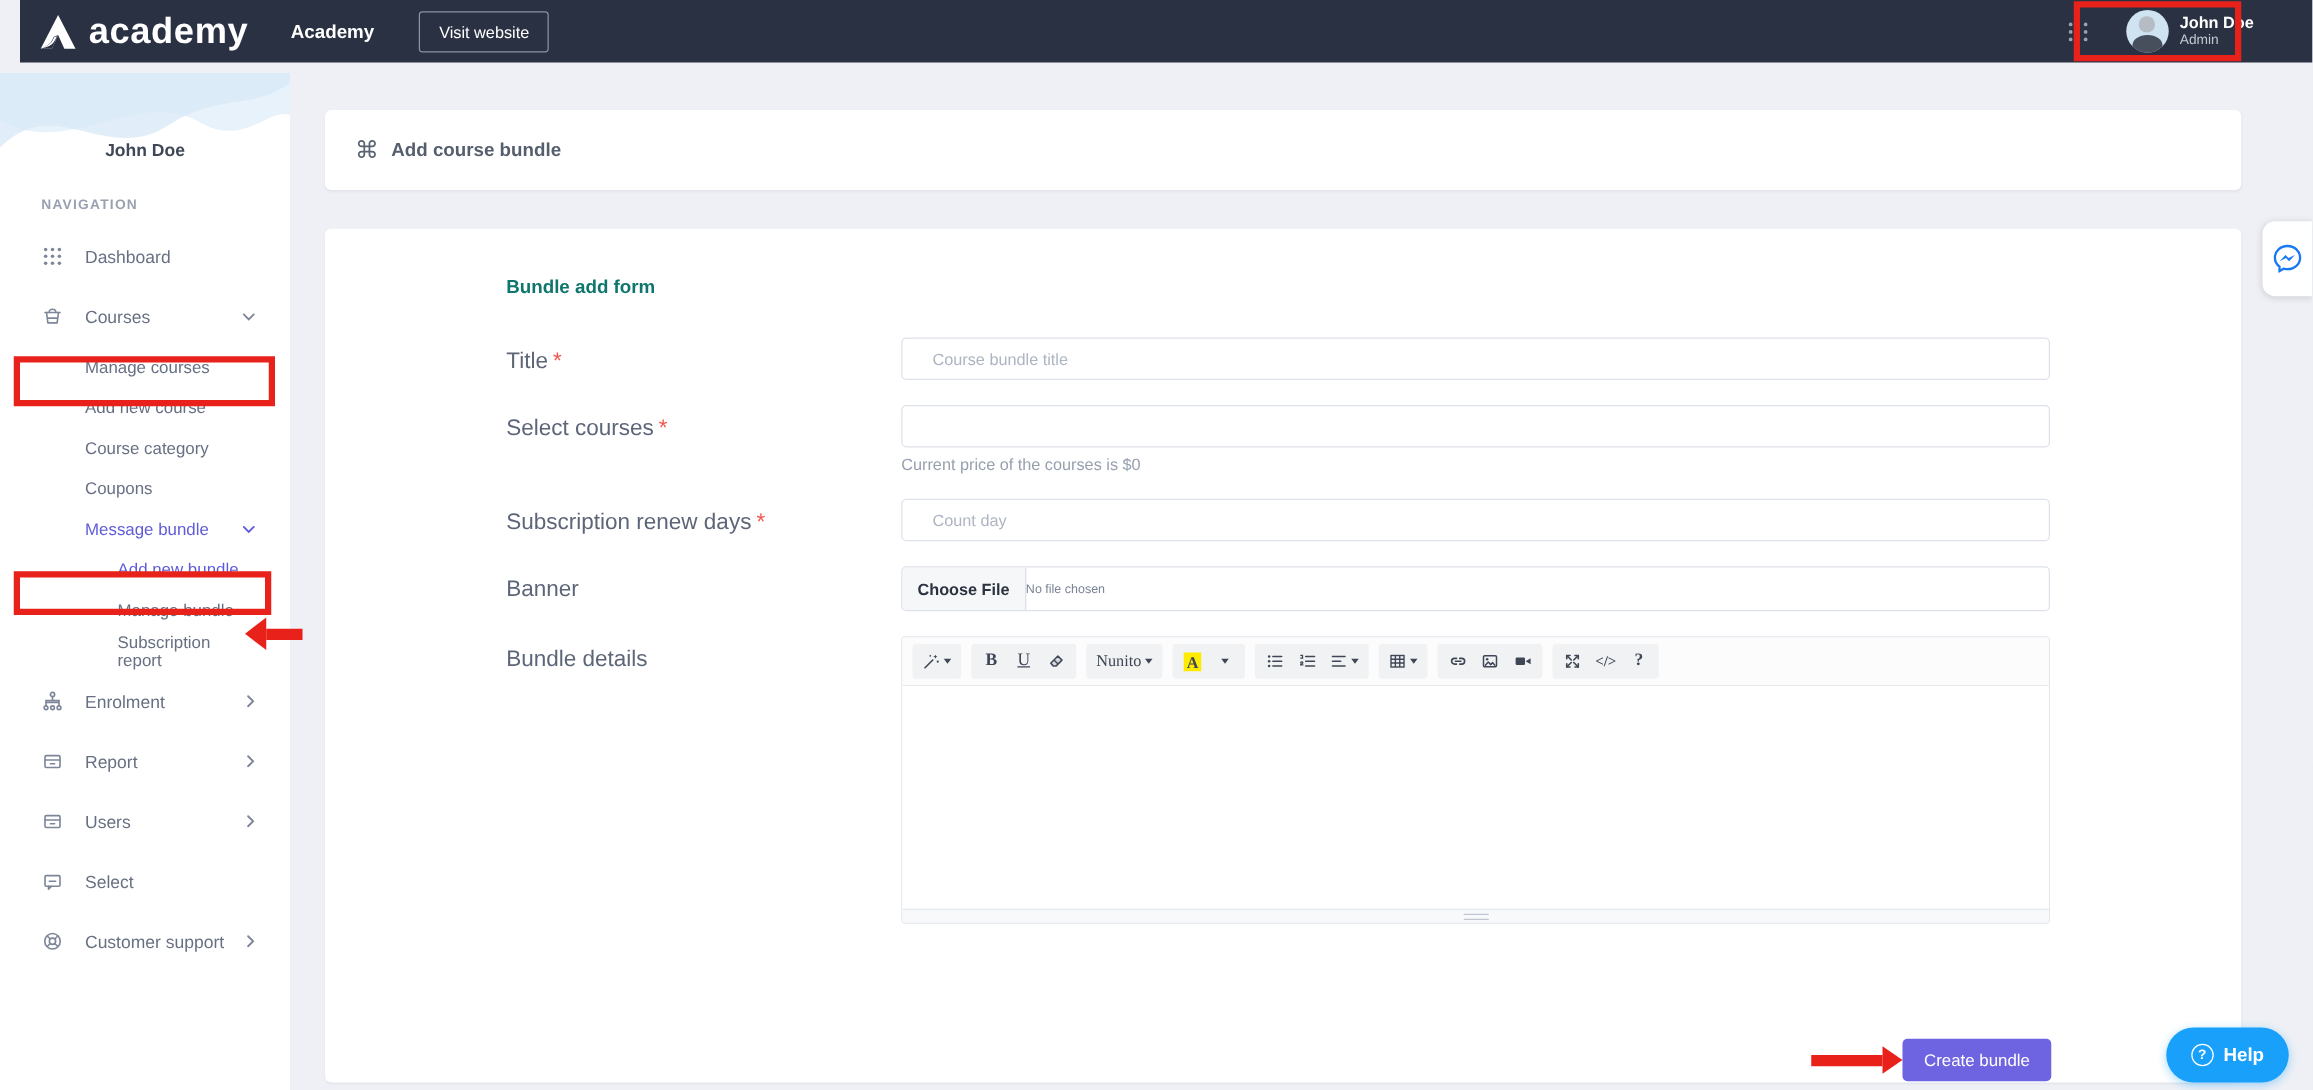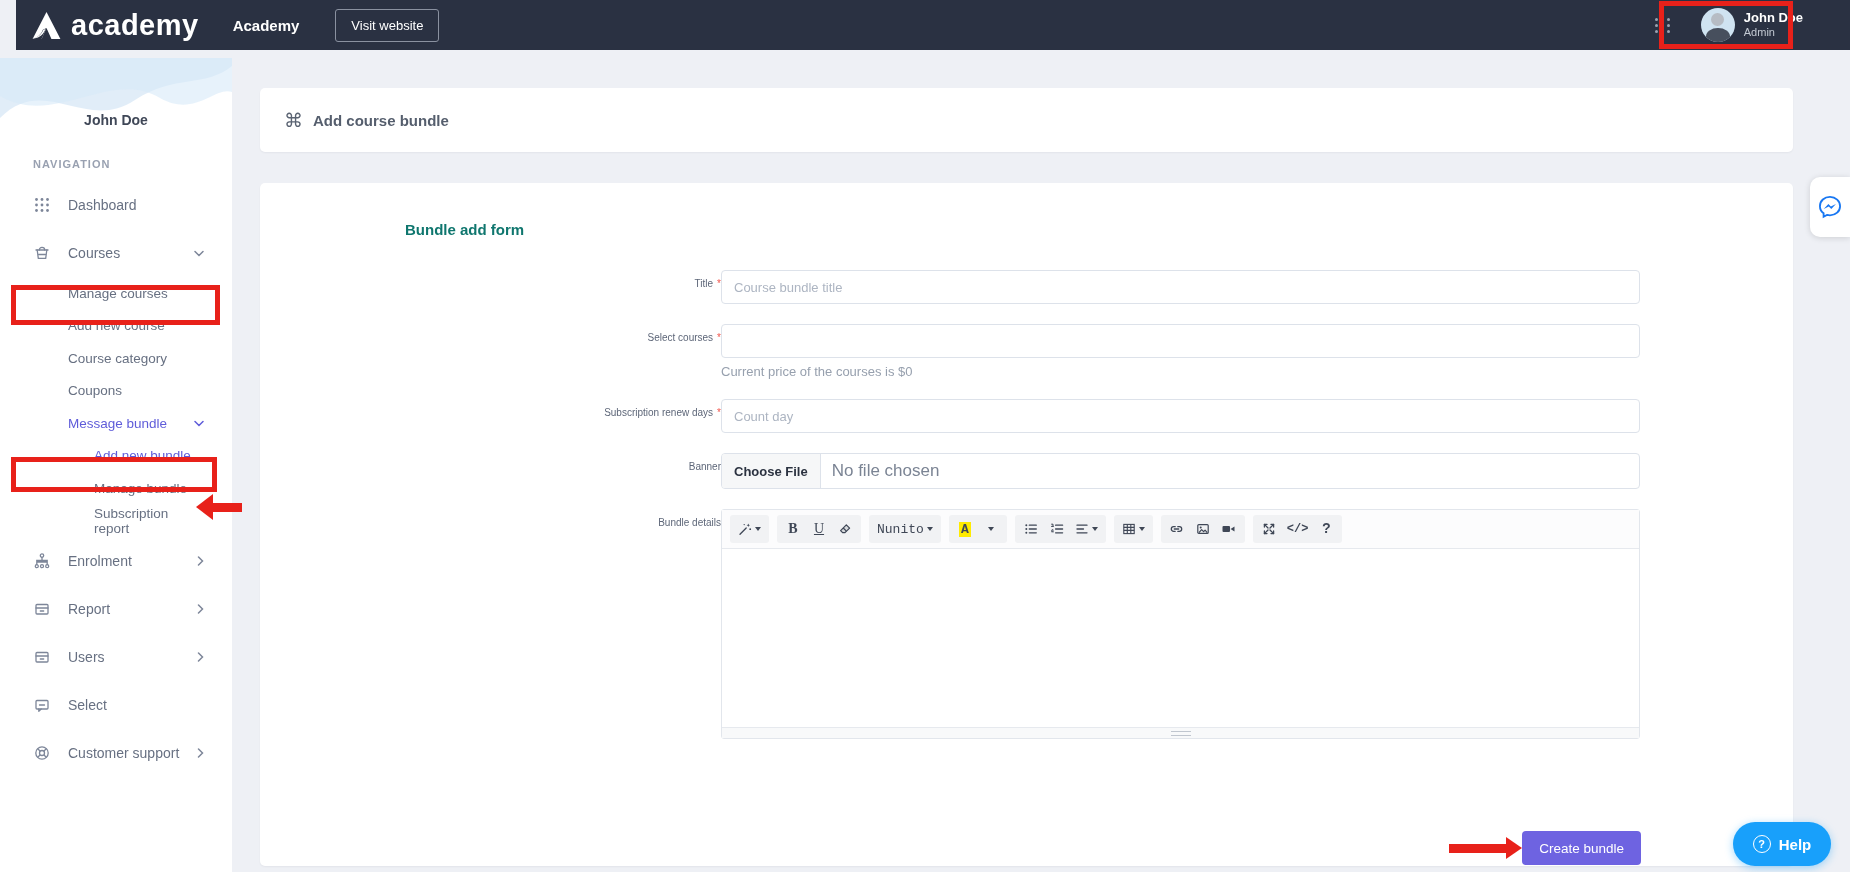--- a/index.html
+++ b/index.html
@@ -59,53 +59,53 @@
   }
   .page-title { display:flex; align-items:center; gap:10px; font-size:15px; font-weight:bold; color:#555e6d; }
   .cmd-ico { font-size:19px; color:#5a6372; font-weight:normal; }
 
   .form-card {
     position:absolute; left:260px; top:183px; width:1533px; height:683px; background:#fff;
     border-radius:5px; padding:38px 0 0 145px; box-shadow:0 1px 2px rgba(21,27,38,.05);
   }
   .form-heading { font-size:15px; font-weight:bold; color:#0f766e; margin-bottom:32px; }
   .form-row { display:flex; margin-bottom:20px; }
-  .row-label { width:316px; padding-top:8px; font-size:10px; color:#5d6678;text-align:right; }
+  .row-label { width:316px; padding-top:8px; font-size:18px; color:#5d6678; }
   .req { color:#f2564d; margin-left:4px; }
   .row-control { width:919px; }
   .txt {
-    width:100%; height:34px; border:1px solid #dde2ea; border-radius:4px; padding:0 12px;
+    width:100%; height:34px; border:1px solid #dde2ea; border-radius:4px; padding:0 24px;
     font-size:13px; color:#424a59; background:#fff; font-family:"Liberation Sans", sans-serif;
   }
   .txt::placeholder { color:#adb5c2; }
   .helper { margin-top:6px; font-size:13px; color:#97a0ae; }
   .file-box {
     width:100%; height:36px; border:1px solid #dde2ea; border-radius:4px;
     display:flex; align-items:center; padding:0; overflow:hidden; background:#fff;
   }
   .file-btn {
     height:100%; padding:0 12px; background:#f6f7f8; border:0; border-right:1px solid #dde2ea;
     font-size:13px; color:#2b3240; cursor:pointer; font-family:"Liberation Sans", sans-serif;font-weight:bold;
   }
-  .file-status { margin-left:11px; font-size:17px; color:#7b8494;text-align:center; }
+  .file-status { font-size:10px; color:#7b8494;text-align:center; }
 
   
   .note-editor { width:919px; border:1px solid #e2e6ec; border-radius:3px; background:#fff; }
   .note-toolbar {
     display:flex; align-items:center; gap:8px; padding:5px 8px; background:#fcfcfd;
     border-bottom:1px solid #e6e9ee; flex-wrap:nowrap;
   }
   .tb-group {
     display:flex; align-items:center; gap:4px; background:#f1f2f4; border-radius:3px;
     padding:0 5px; height:28px;
   }
   .tb-btn {
     display:inline-flex; align-items:center; justify-content:center; gap:3px;
     min-width:22px; height:24px; padding:0 3px; border:0; background:transparent; cursor:pointer;
-    color:#3f4756; font-family:Liberation Mono, monospace; font-size:13px;
+    color:#3f4756; font-family:Liberation Serif, serif; font-size:13px;
   }
   .tb-bold { font-weight:bold; font-size:14px; font-family:"Liberation Serif", serif; }
   .tb-under { text-decoration:underline; font-size:14px; font-family:"Liberation Serif", serif; }
   .tb-color-a { font-weight:bold; font-size:13px; background:#ffeb00; padding:0 2px; line-height:15px; }
   .tb-code { font-weight:bold; font-size:12px; }
   .tb-help { font-weight:bold; font-size:14px; }
   .caret { width:0; height:0; border-left:3.5px solid transparent; border-right:3.5px solid transparent; border-top:4px solid #3f4756; display:inline-block; }
   .note-content { height:178px; background:#fff; cursor:text; }
   .note-statusbar { height:11px; background:#f8f9fa; border-top:1px solid #e6e9ee; display:flex; align-items:center; justify-content:center; }
   .grip { width:20px; height:5px; border-top:1px solid #c0c6cf; border-bottom:1px solid #c0c6cf; cursor:ns-resize; }

